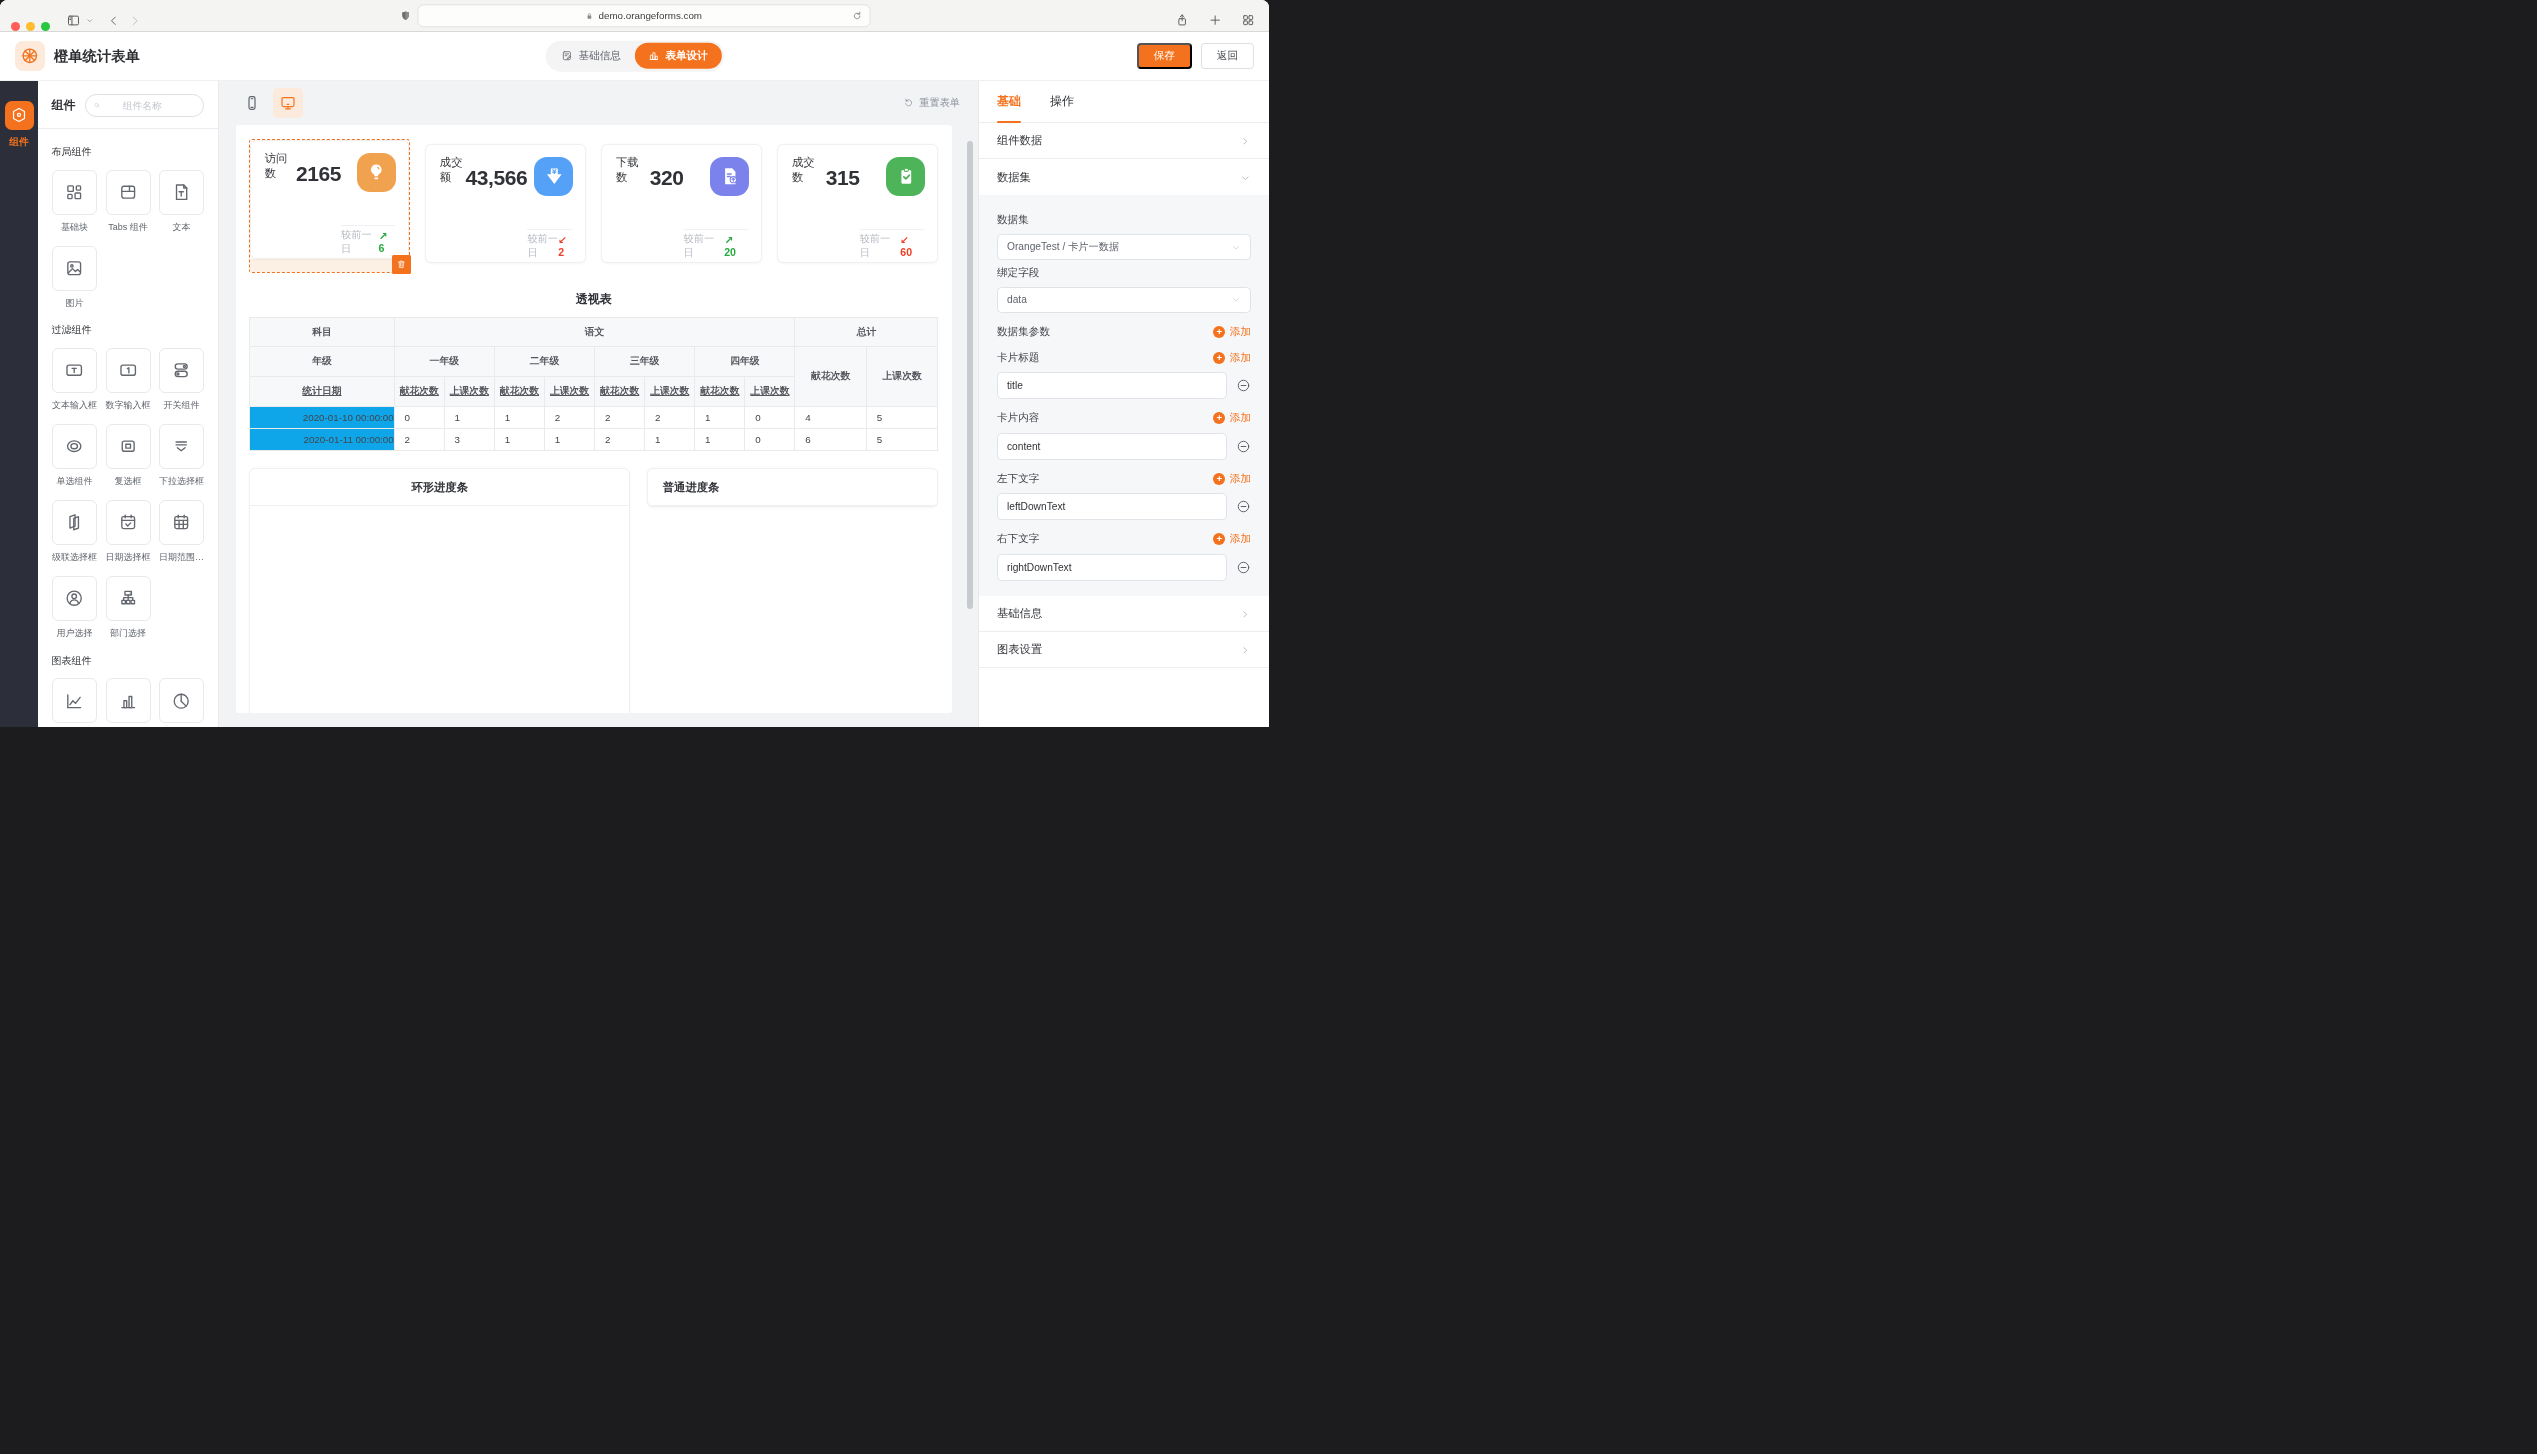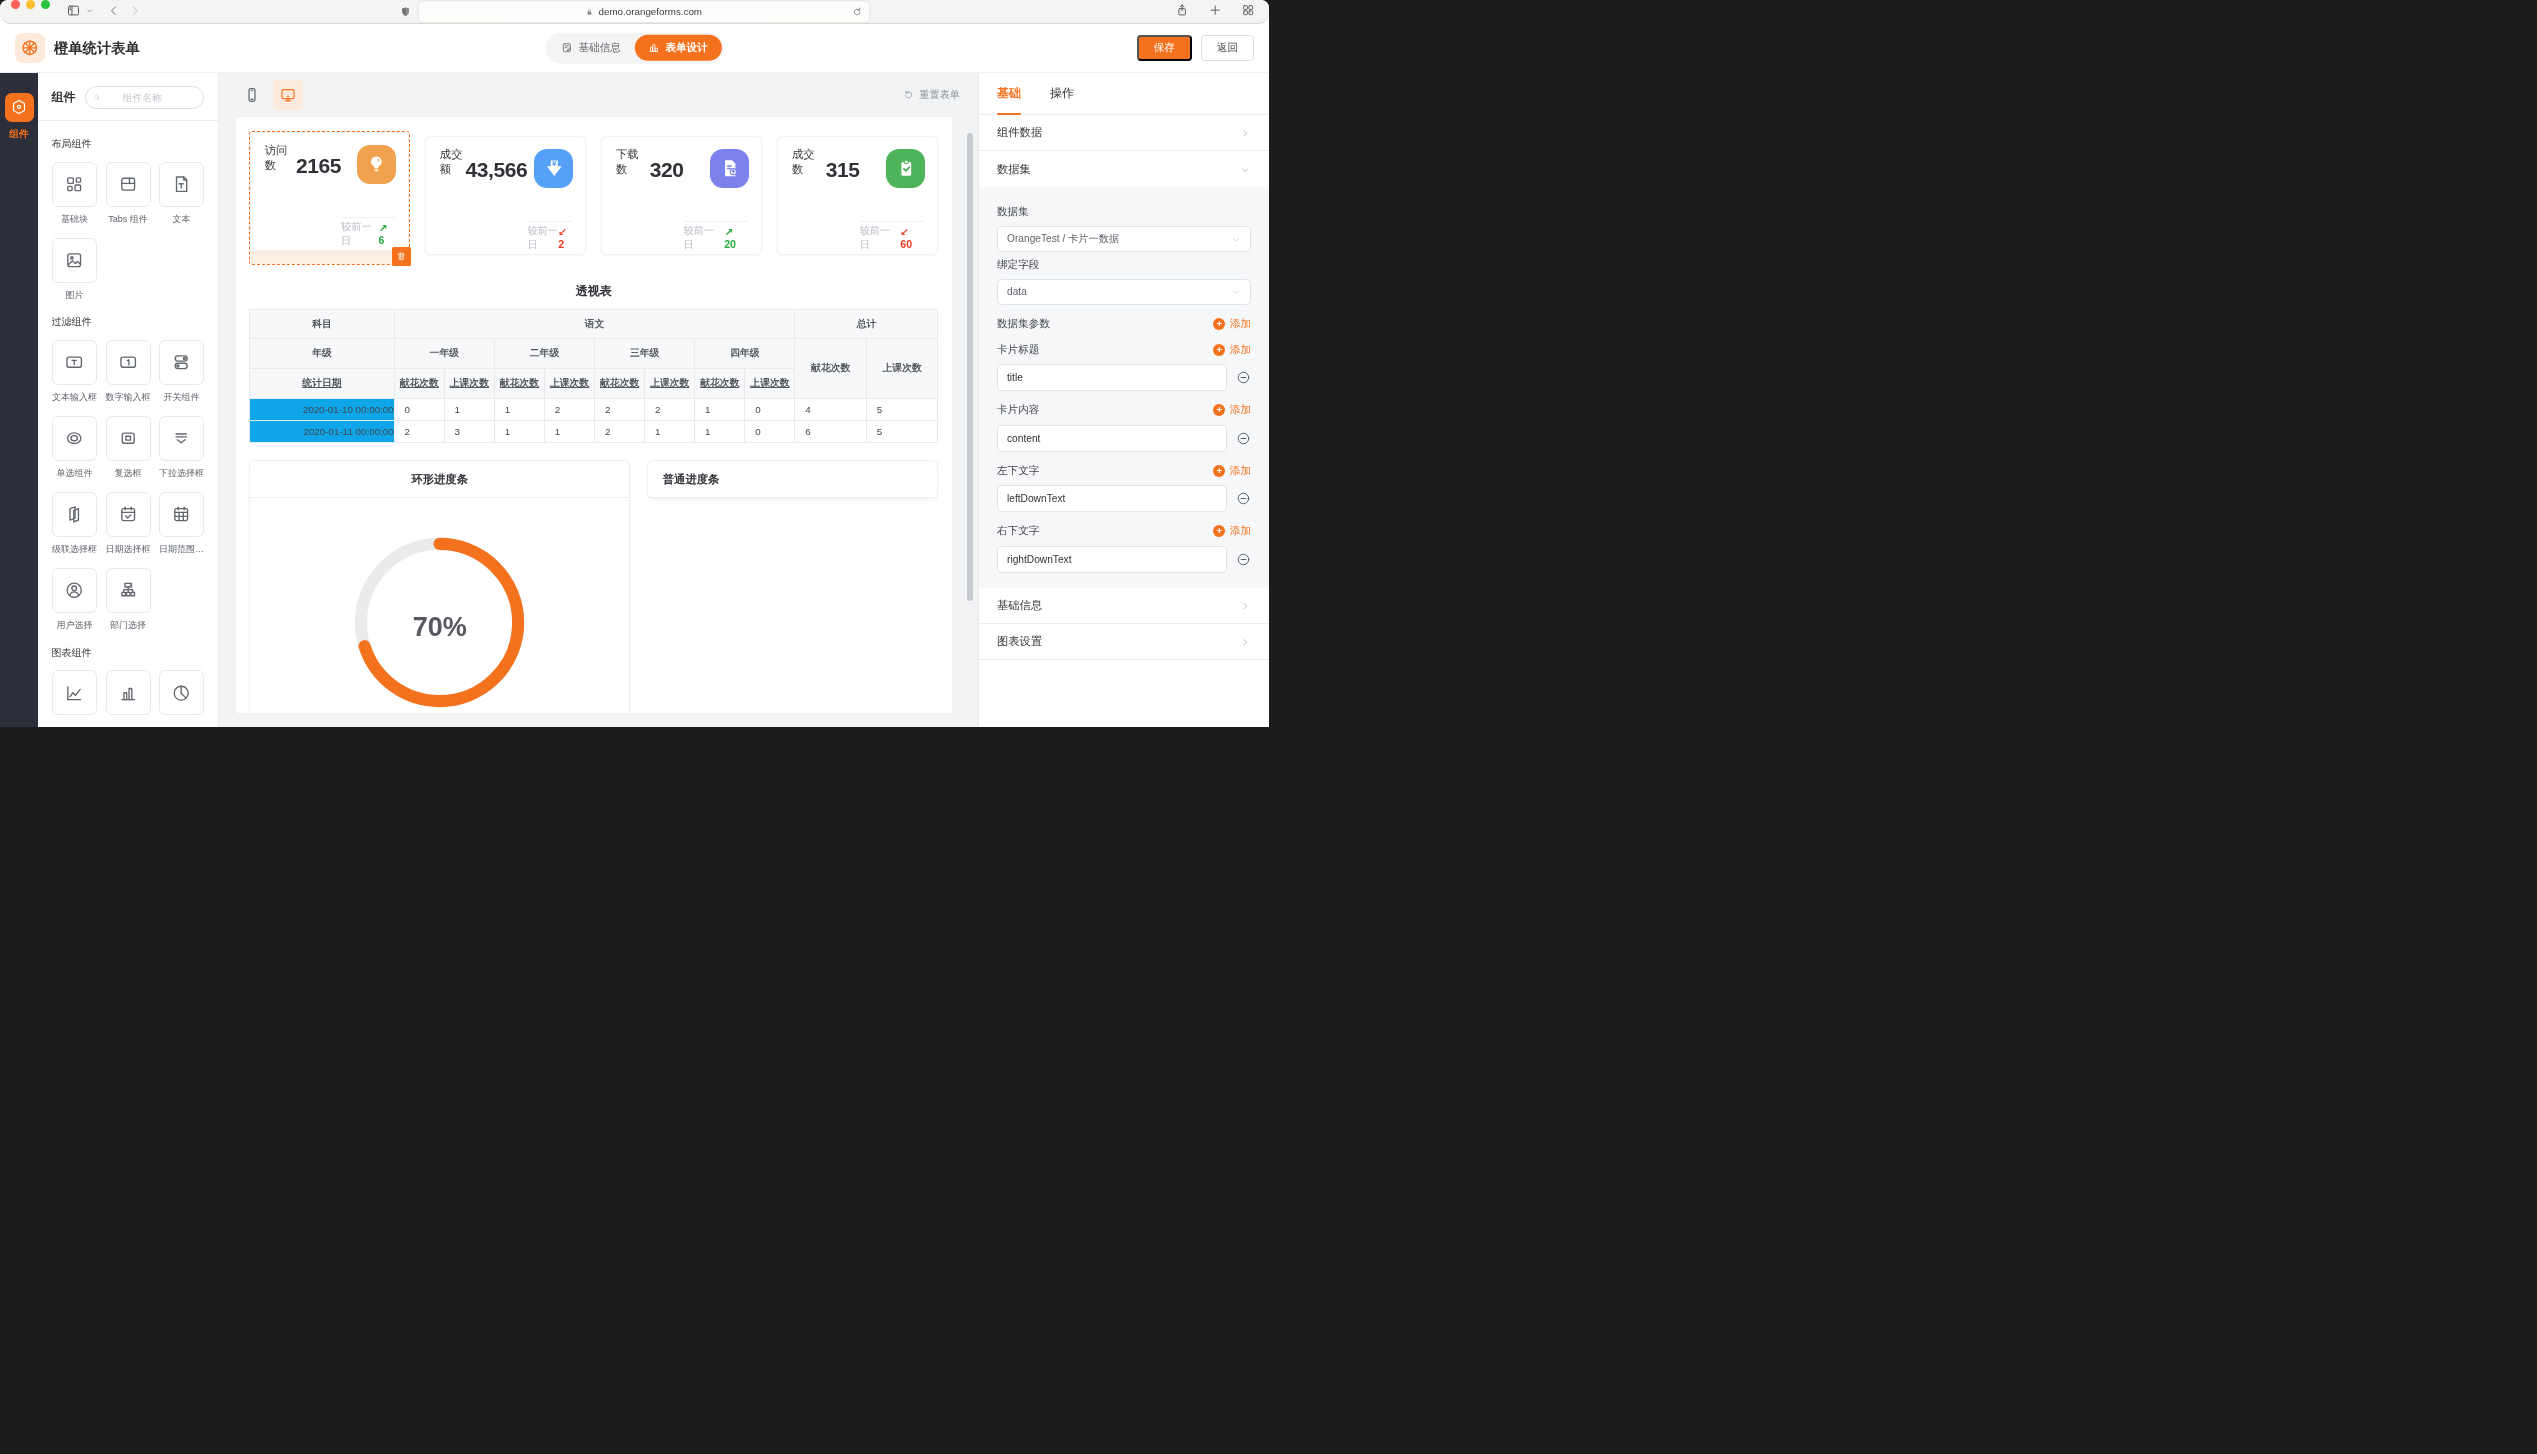--- a/index.html
+++ b/index.html
@@ -2,21 +2,21 @@
 <html style="font-size:12px"><head>
 <meta charset="utf-8">
 <style>
   * { margin:0; padding:0; box-sizing:border-box; }
   html,body { width:1269px; height:727px; background:#1c1c1e; font-family:"Liberation Sans","DejaVu Sans",sans-serif; }
   .window { width:1269px; height:727px; border-radius:7.5px 7.5px 0 0; overflow:hidden; background:#fff; display:flex; flex-direction:column; }
   .ic { display:inline-block; vertical-align:middle; }
   .ic g { fill:none; stroke:currentColor; stroke-width:1.6; stroke-linecap:round; stroke-linejoin:round; }
 
   
-  .chrome { height:24px; background:#f4f4f2; border-bottom:0.8px solid #d8d8d6; display:flex; align-items:flex-start; padding:0 10.6px; position:relative; flex:none;border-radius:11px; }
+  .chrome { height:32px; background:#f4f4f2; border-bottom:0.8px solid #d8d8d6; display:flex; align-items:flex-end; padding:0 10.6px; position:relative; flex:none; }
   .traffic { display:flex; gap:6px; margin-right:13.6px; }
   .dot { width:9px; height:9px; border-radius:50%; }
   .dot.r{background:#ff5f57}.dot.y{background:#febc2e}.dot.g{background:#29c73f}
   .chrome-btn { color:#5a5a5a; display:flex; align-items:center; justify-content:center; width:21px; height:21px; }
   .chrome-btn.dim { color:#b9b9b9; }
   .chrome-spacer { flex:1; }
   .url-wrap { position:absolute; left:50%; top:50%; transform:translate(-50%,-50%); display:flex; align-items:center; gap:6px; }
   .shield { color:#6e6e6e; }
   .url-bar { width:453px; height:23.4px; background:#fdfdfc; border:0.8px solid #e1e1df; border-radius:6px; display:flex; align-items:center; justify-content:center; position:relative; color:#3e3e3e; font-size:9.8px; }
   .url-bar .lock { color:#8a8a8a; margin-right:3.8px; }
@@ -724,27 +724,20 @@
                   <td>0</td>
                   <td>6</td>
                   <td>5</td>
                 </tr>
               </tbody>
             </table>
           </div>
         <div class="bottom-row">
           <div class="panel-card ring-card" id="ring-card">
               <div class="ring-head">环形进度条</div>
-              <div class="ring-wrap">
-                <svg width="189" height="189" viewBox="0 0 250 250">
-                  <circle cx="125" cy="125" r="104" fill="none" stroke="#ebebed" stroke-width="16"></circle>
-                  <circle cx="125" cy="125" r="104" fill="none" stroke="#F4721D" stroke-width="16" stroke-linecap="round" stroke-dasharray="457.4158903626739 653.451271946677" transform="rotate(-90 125 125)"></circle>
-                </svg>
-                <div class="ring-text">70%</div>
-              </div>
             </div>
           <div class="panel-card bars-card" id="bars-card">
               <div class="bars-head">普通进度条</div>
             </div>
         </div>
       </div>
       <div class="canvas-scrollbar"></div>
     </div>
 
     <div class="inspector">

